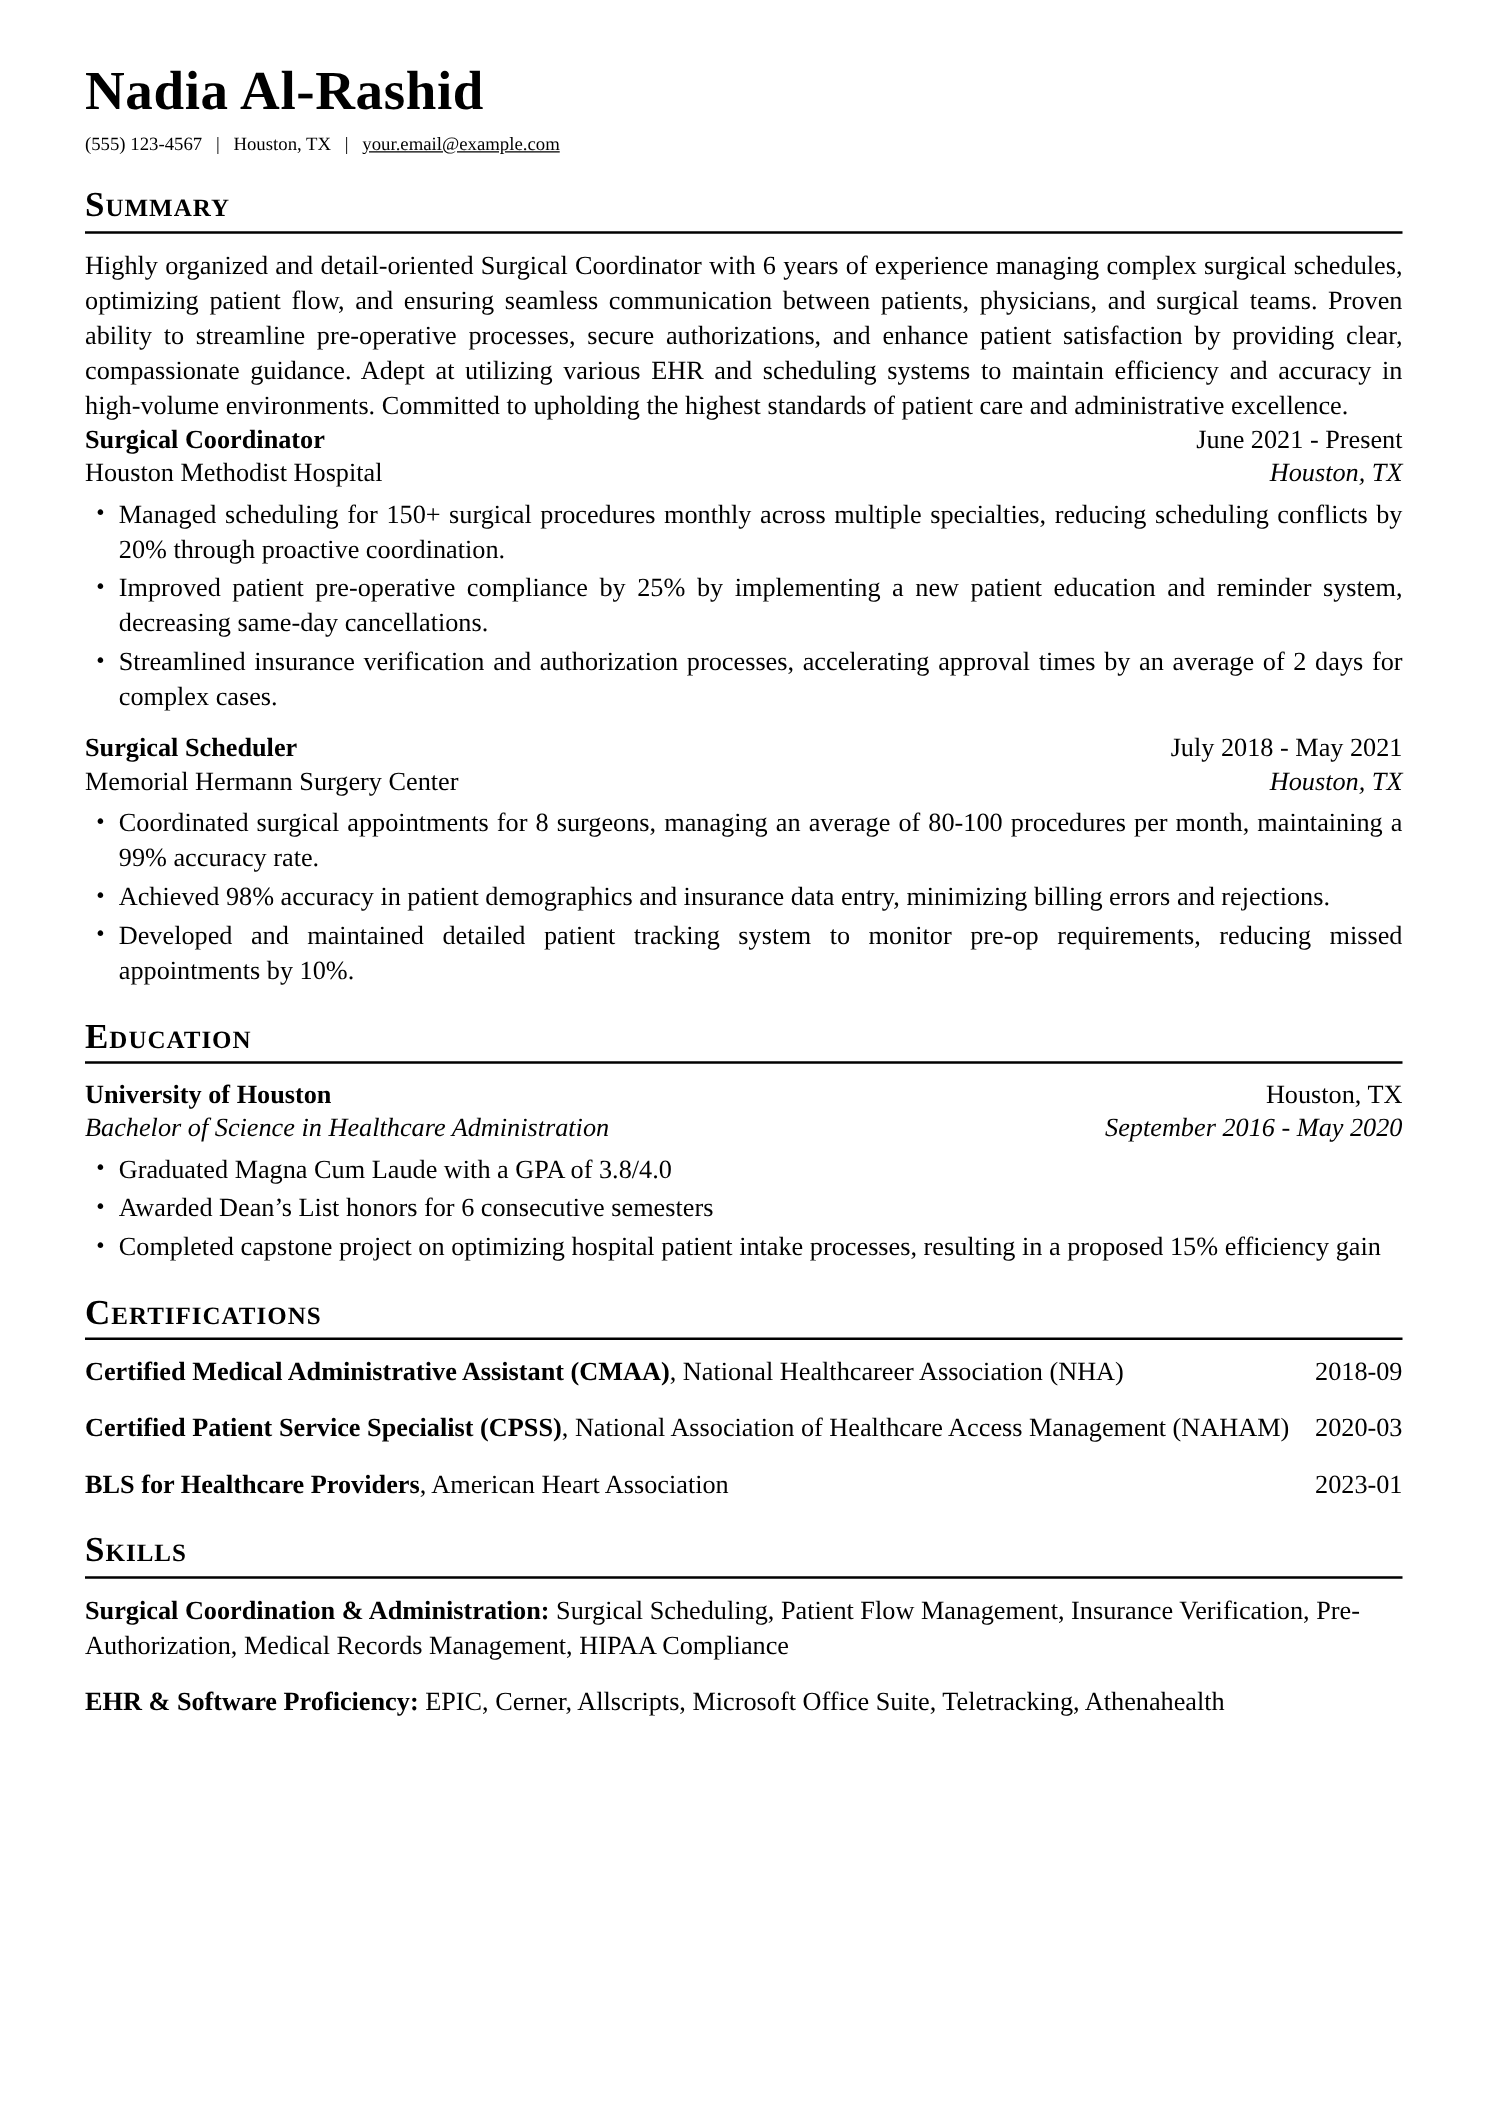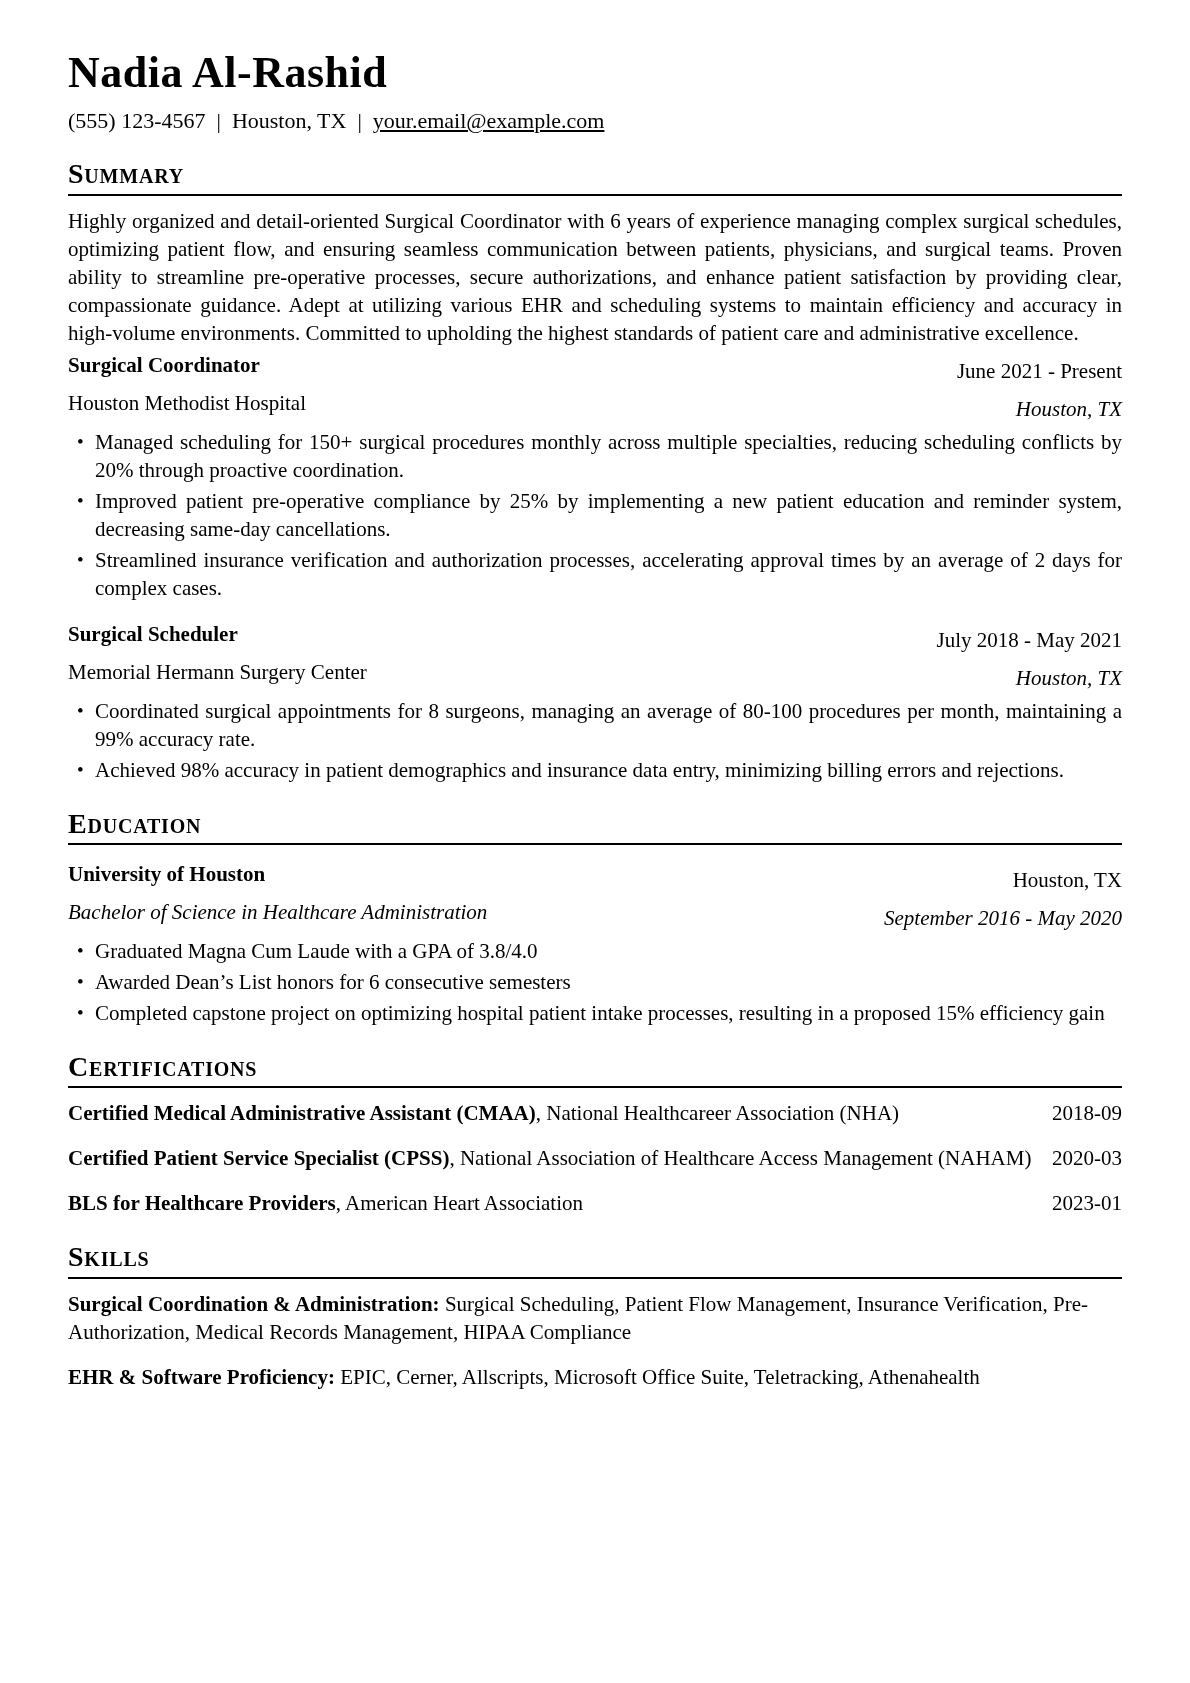--- a/index.html
+++ b/index.html
@@ -22,21 +22,21 @@
     overflow: hidden;
   }
   h1.name {
     font-size: 44px;
     line-height: 1.05;
     font-weight: 700;
     margin: 0 0 12px 0;
     letter-spacing: 0.5px;
   }
   .contact {
-    font-size: 22px;
+    font-size: 15px;
     margin: 0 0 4px 0;
   }
   .contact .sep {
     margin: 0 11px;
   }
   .contact a {
     color: inherit;
     text-decoration: underline;
     cursor: pointer;
   }
@@ -61,21 +61,21 @@
   }
   .row {
     display: flex;
     justify-content: space-between;
     align-items: center;
     font-size: 21px;
     line-height: 27px;
     gap: 16px;
   }
   .row .left { text-align: left; }
-  .row .right { text-align: right; white-space: nowrap; margin-top: 11px; }
+  .row .right { text-align: right; white-space: nowrap; }
   .bold { font-weight: 700; }
   .italic { font-style: italic; }
   ul.bullets {
     list-style: none;
     margin: 5px 0 14px 0;
     padding: 0 0 0 27px;
   }
   ul.bullets li {
     position: relative;
     font-size: 21px;
@@ -146,20 +146,21 @@
         <span class="left bold">Surgical Scheduler</span>
         <span class="right">July 2018 - May 2021</span>
       </div>
       <div class="row">
         <span class="left">Memorial Hermann Surgery Center</span>
         <span class="right italic">Houston, TX</span>
       </div>
       <ul class="bullets">
         <li>Coordinated surgical appointments for 8 surgeons, managing an average of 80-100 procedures per month, maintaining a 99% accuracy rate.</li>
         <li>Achieved 98% accuracy in patient demographics and insurance data entry, minimizing billing errors and rejections.</li>
+        <li>Developed and maintained detailed patient tracking system to monitor pre-op requirements, reducing missed appointments by 10%.</li>
       </ul>
     </div>
   </section>
 
   <section>
     <h2 class="section-heading">Education</h2>
 
     <div class="entry">
       <div class="row">
         <span class="left bold">University of Houston</span>

